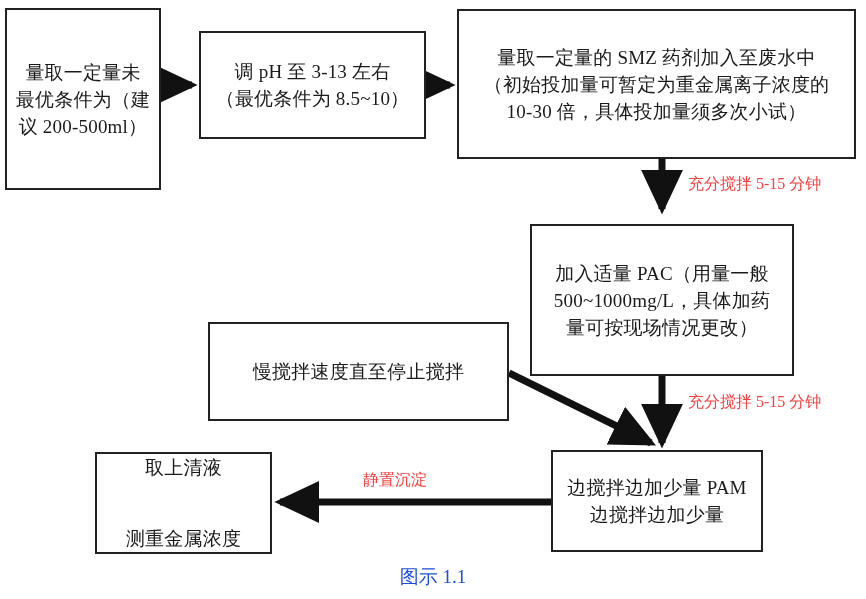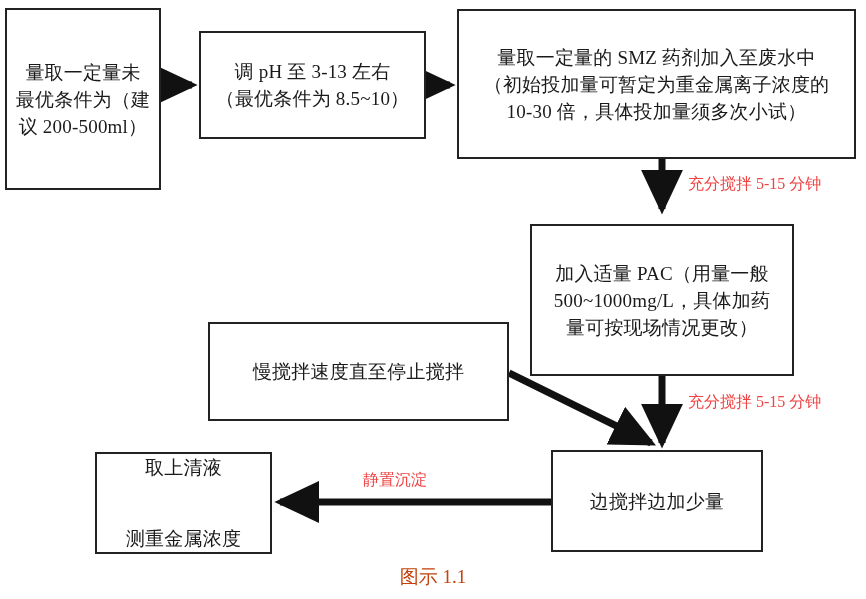--- a/index.html
+++ b/index.html
@@ -67,21 +67,21 @@
   #label-settle { left: 363px; top: 470px; }
 
   
   #figure-caption {
     position: absolute;
     left: 0;
     top: 564px;
     width: 866px;
     text-align: center;
     font-size: 19px;
-    color: #c2410c;
+    color: #1d4ed8;
     z-index: 4;
   }
 
   
   #connectors {
     position: absolute;
     left: 0;
     top: 0;
     width: 866px;
     height: 599px;
@@ -135,20 +135,21 @@
     <span class="line">加入适量 PAC（用量一般</span>
     <span class="line">500~1000mg/L，具体加药</span>
     <span class="line">量可按现场情况更改）</span>
   </div>
 
   <div class="node" id="node-stir-pam-speed">
     <span class="line">慢搅拌速度直至停止搅拌</span>
   </div>
 
   <div class="node" id="node-add-pam-floc">
+    <span class="line">边搅拌边加少量 PAM</span>
     <span class="line">边搅拌边加少量</span>
   </div>
 
   <div class="node" id="node-supernatant">
     <span class="line">取上清液</span>
     <span class="line">测重金属浓度</span>
   </div>
 
   <div class="edge-label" id="label-stir-1">充分搅拌 5-15 分钟</div>
 

